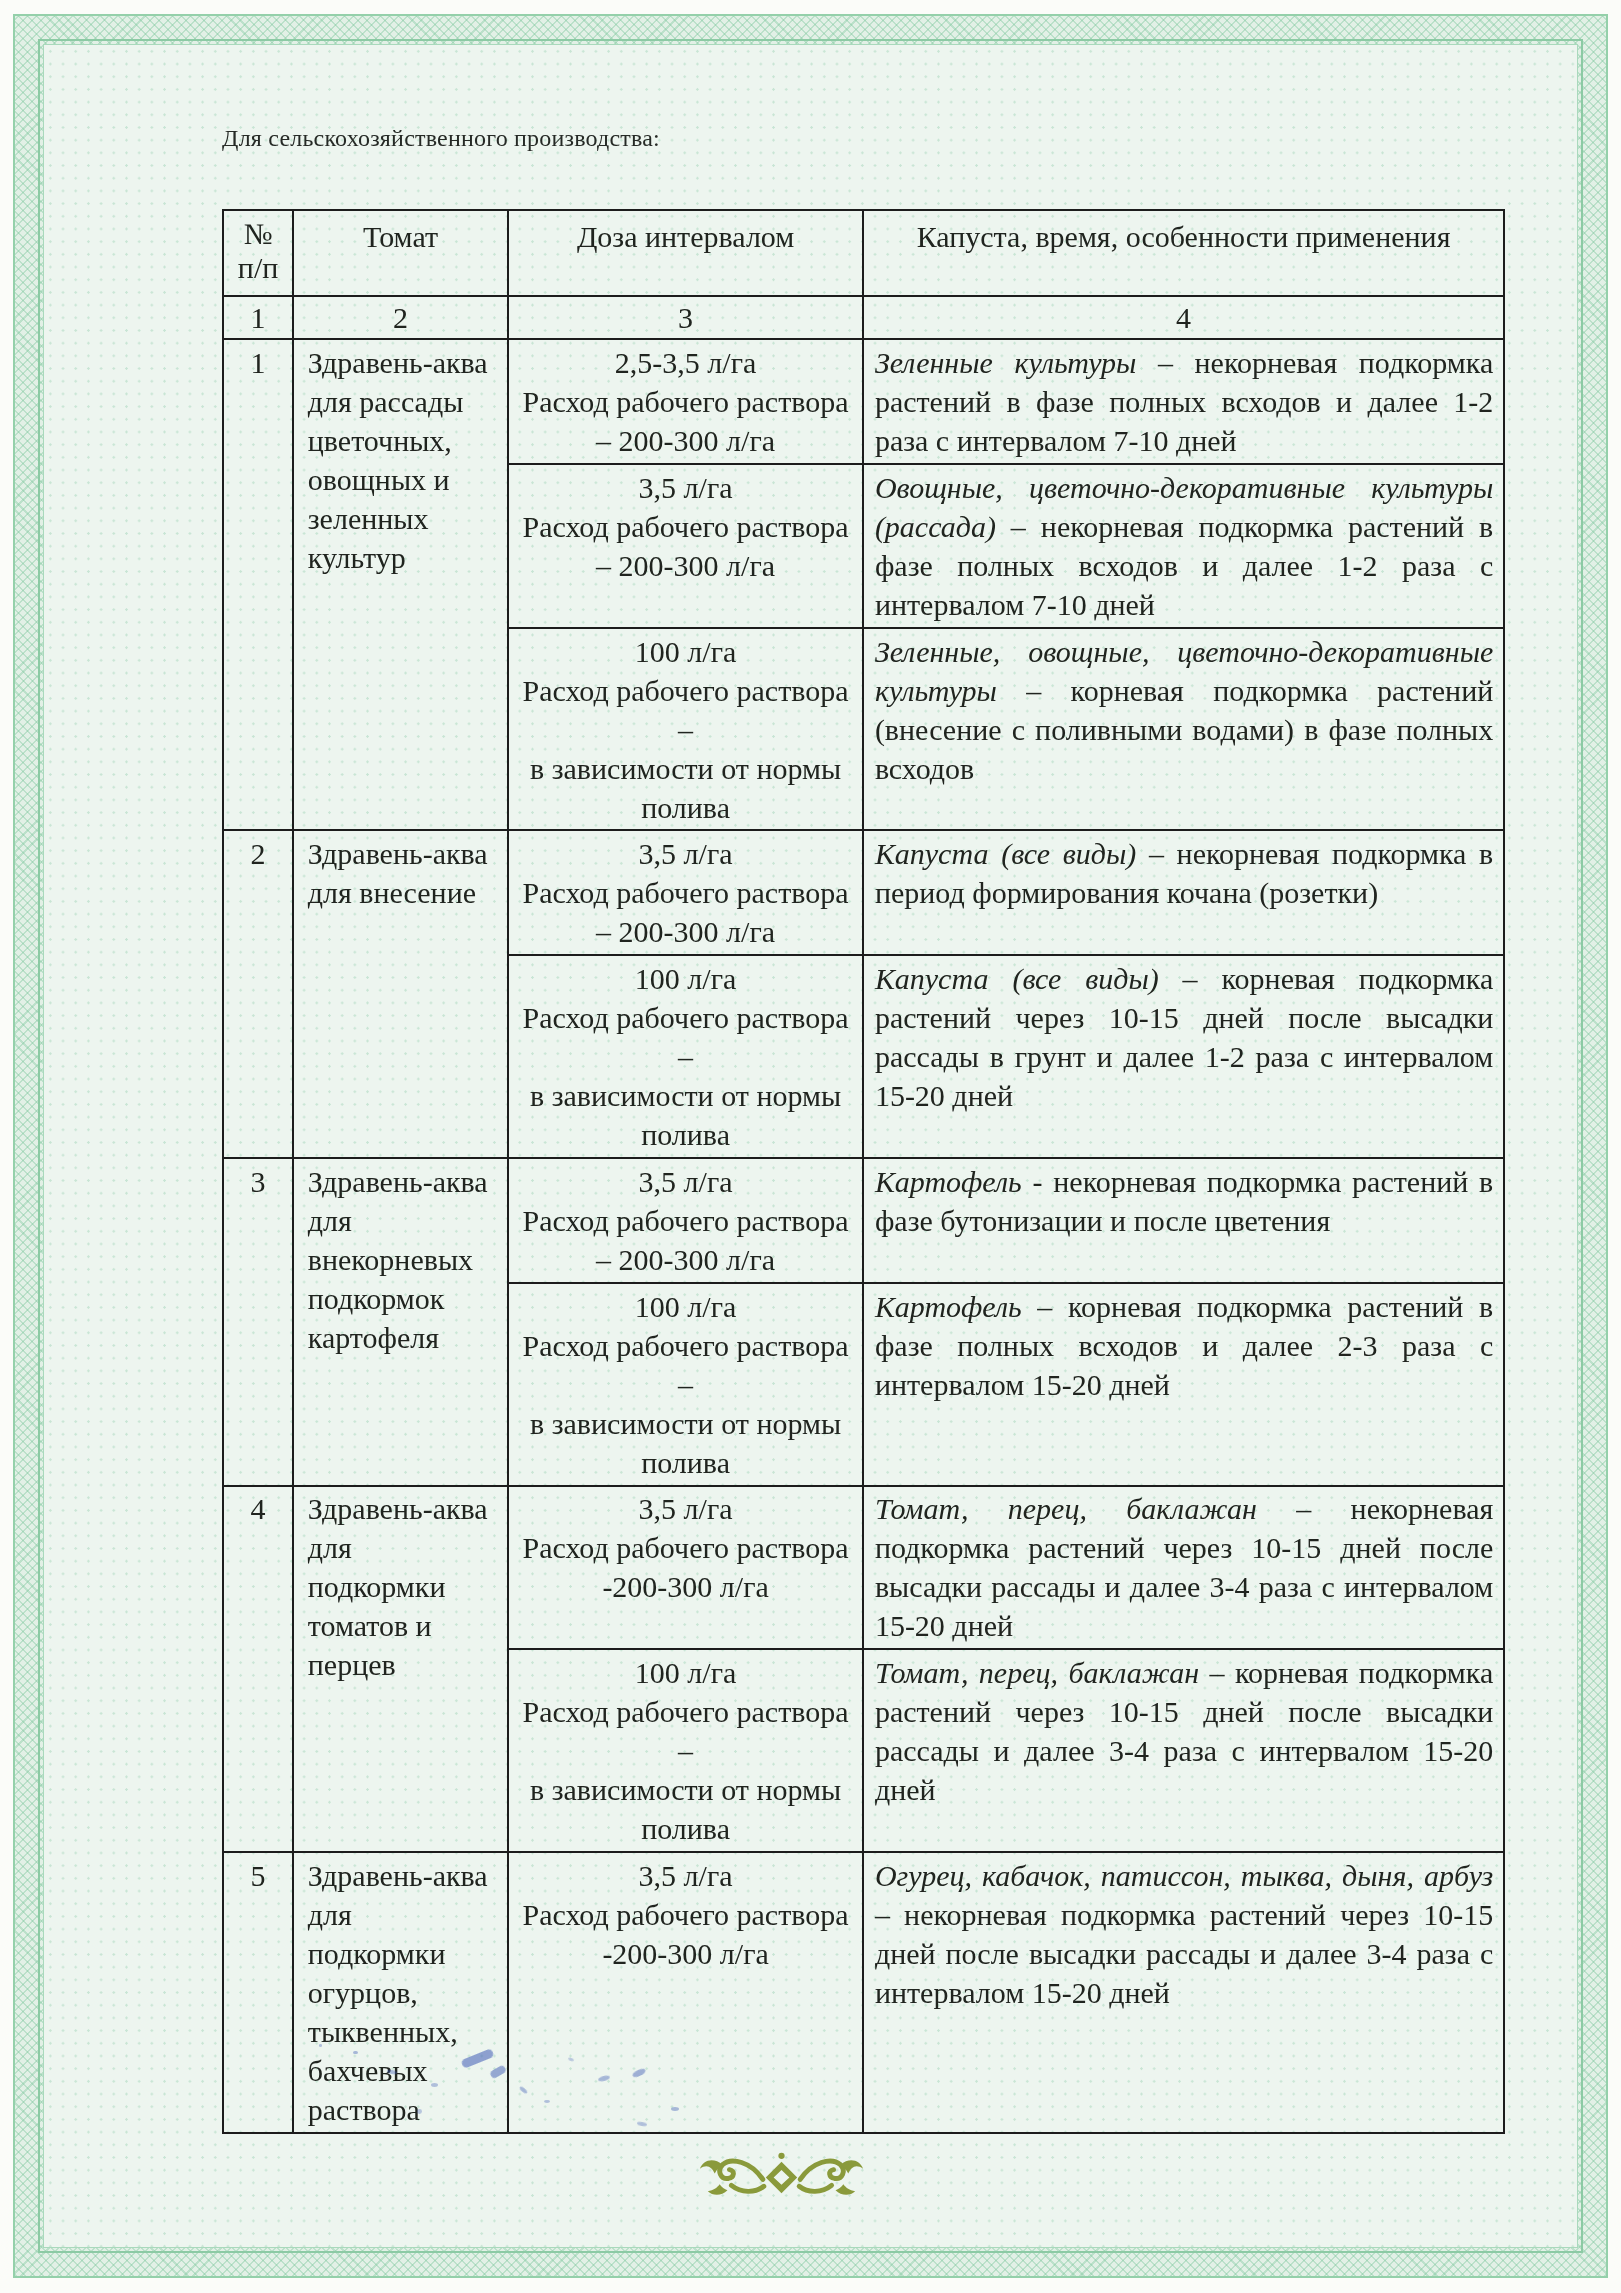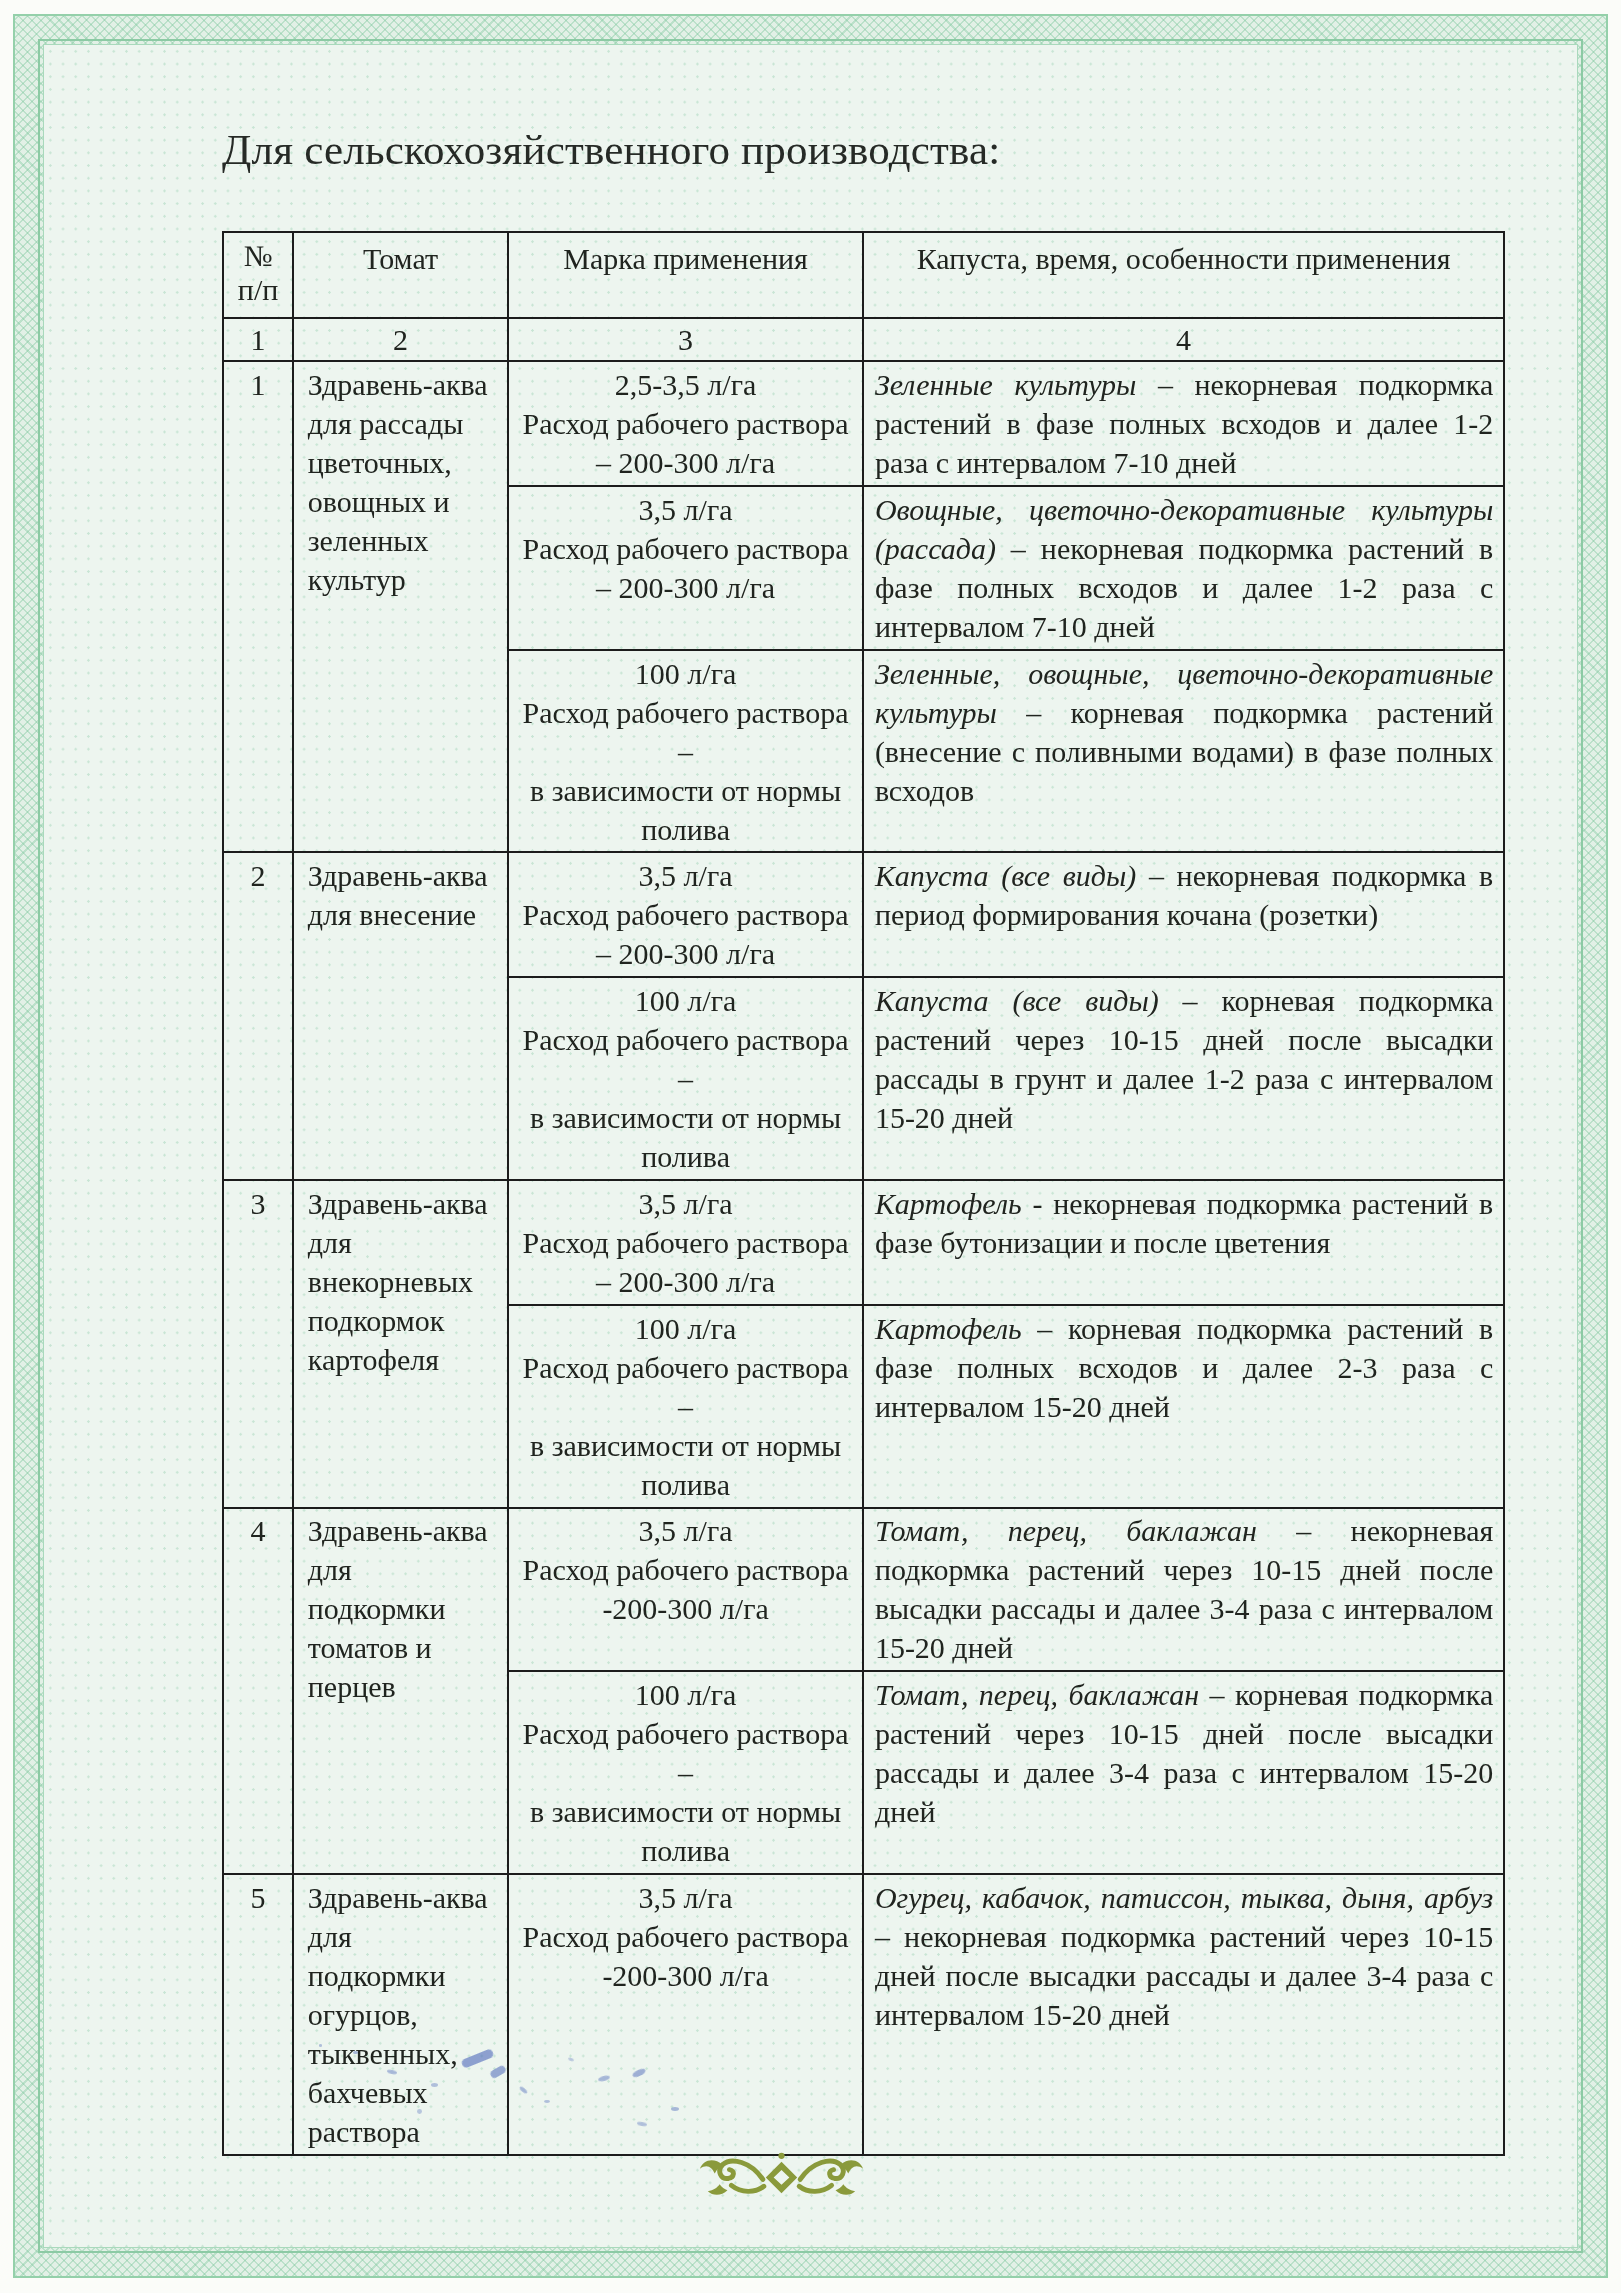--- a/index.html
+++ b/index.html
@@ -38,21 +38,21 @@
     box-sizing:border-box;
     border:1px solid #a9d9bc;
     background-color:#edf5ef;
     background-image:radial-gradient(rgba(116,192,150,.30) 1.2px, transparent 1.4px);
     background-size:12.7px 12.7px;
     padding:80px 61px 0 178px;
     overflow:hidden;
   }
   .title{
     margin:0;
-    font-size:43px;
+    font-size:24px;
     font-weight:400;
     color:#262a26;
     letter-spacing:0.2px;
   }
   table.apptable{
     margin-top:57px;
     border-collapse:collapse;
     table-layout:fixed;
     width:1280px;
     font-size:30px;
@@ -100,21 +100,21 @@
             <col style="width:70px">
             <col style="width:215px">
             <col style="width:355px">
             <col style="width:641px">
           </colgroup>
           <thead>
             <tr>
               <th class="numpp">№
 п/п</th>
               <th>Томат</th>
-              <th>Марка применения</th>
+              <th>Доза интервалом</th>
               <th>Капуста, время, особенности применения</th>
             </tr>
             <tr class="colnums">
               <td>1</td>
               <td>2</td>
               <td>3</td>
               <td>4</td>
             </tr>
           </thead>
           <tbody>

